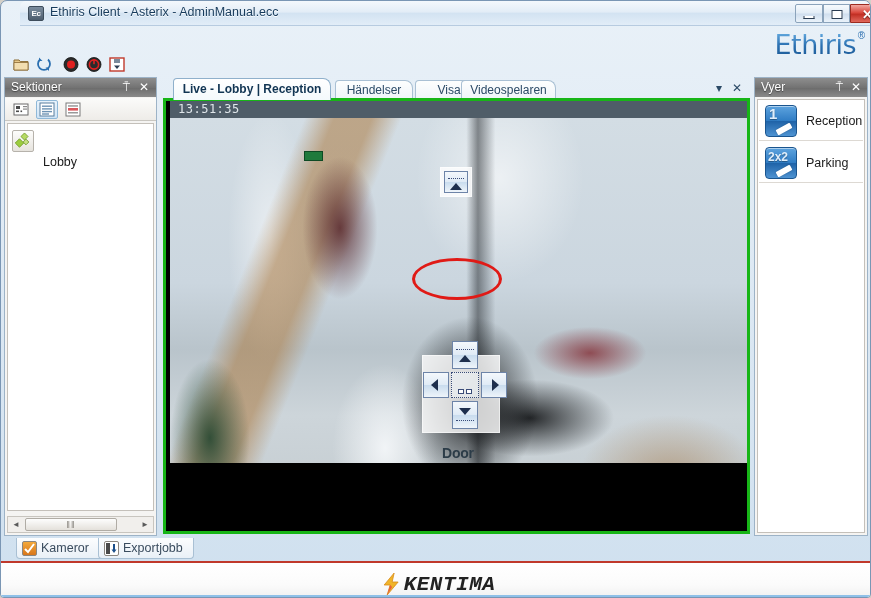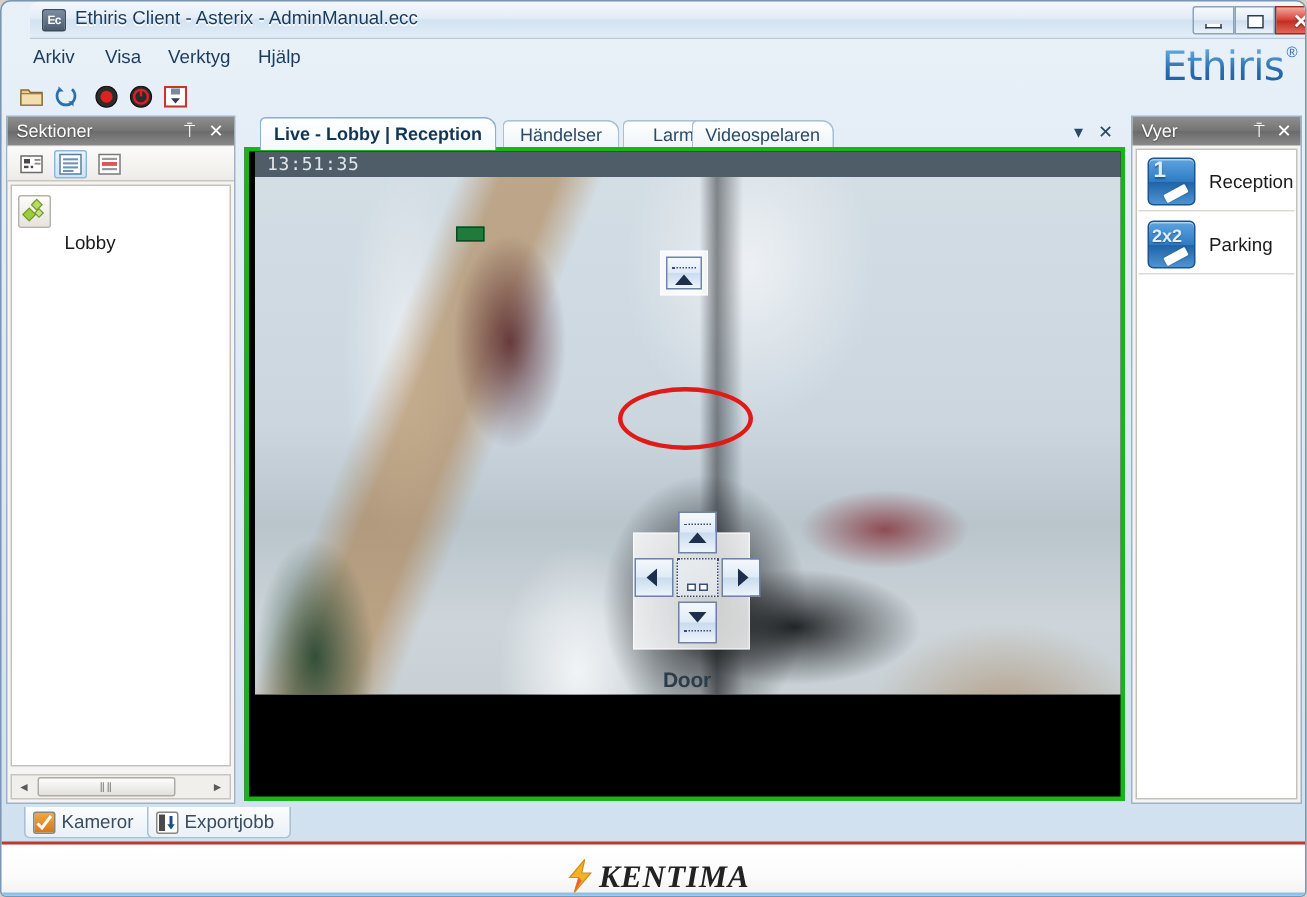--- a/index.html
+++ b/index.html
@@ -337,21 +337,21 @@
     background: linear-gradient(to bottom,#ffffff 0%,#fbfbfb 60%,#f0f0f0 100%);
     border-top: 2px solid #c0392b;
   }
   #kentima {
     position: absolute; left: 50%; top: 8px; transform: translateX(-50%);
     display: flex; align-items: center;
   }
   #kentima-text {
     font-size: 21px; font-weight: bold; font-style: italic;
     color: #222; letter-spacing: 0.5px;
-    font-family: Liberation Serif, serif;
+    font-family: Liberation Mono, monospace;
   }
   #footer-bottomline {
     position: absolute; left: 0; bottom: 0; width: 100%; height: 4px;
     background: #8fc0e8;
   }
 </style>
 </head>
 <body>
 
 <div id="app-window">
@@ -364,26 +364,20 @@
       <div id="min-bar"></div>
     </div>
     <div class="winbtn" id="btn-max">
       <div id="max-box"></div>
     </div>
     <div class="winbtn" id="btn-close">
       <div class="glyph">✕</div>
     </div>
   </div>
 
-  <div id="menubar">
-    <div class="menu-item" style="left:14px">Arkiv</div>
-    <div class="menu-item" style="left:62px">Visa</div>
-    <div class="menu-item" style="left:104px">Verktyg</div>
-    <div class="menu-item" style="left:164px">Hjälp</div>
-  </div>
 
   <div id="brand">Ethiris</div>
   <div id="brand-reg">®</div>
 
   <div id="toolbar">
 
     <div class="tbtn" style="left:9px">
       <svg class="tbtn-inner" viewBox="0 0 16 15">
         <path d="M1 3h5l1.3 1.6H15V13H1z" fill="#e8c98a" stroke="#8a6a33" stroke-width="1"></path>
         <path d="M1 5.5h14V13H1z" fill="#f3deb0" stroke="#8a6a33" stroke-width="0.8"></path>
@@ -477,21 +471,21 @@
       <div class="hs-arrow" style="right:0">►</div>
       <div id="hs-thumb">‖‖</div>
     </div>
   </div>
 
   <div id="center-panel">
 
     <div id="tabstrip">
       <div class="tab active" style="left:12px;width:158px">Live - Lobby | Reception</div>
       <div class="tab" style="left:174px;width:78px">Händelser</div>
-      <div class="tab" style="left:254px;width:68px">Larm</div>
+      <div class="tab" style="left:254px;width:68px">Visa</div>
       <div class="tab" style="left:300px;width:95px">Videospelaren</div>
       <div id="tab-menu-arrow" style="right:28px">▾</div>
       <div id="tab-close" style="right:8px">✕</div>
     </div>
 
     <div id="video-frame">
       <div id="video">
         <div id="vid-topbar">
           <div id="vid-time">13:51:35</div>
         </div>

